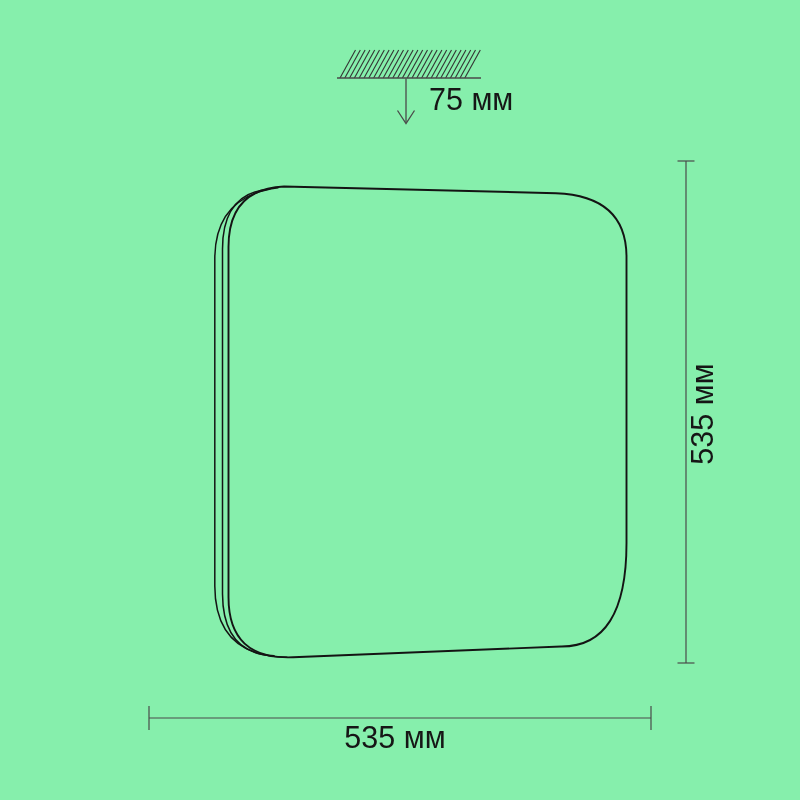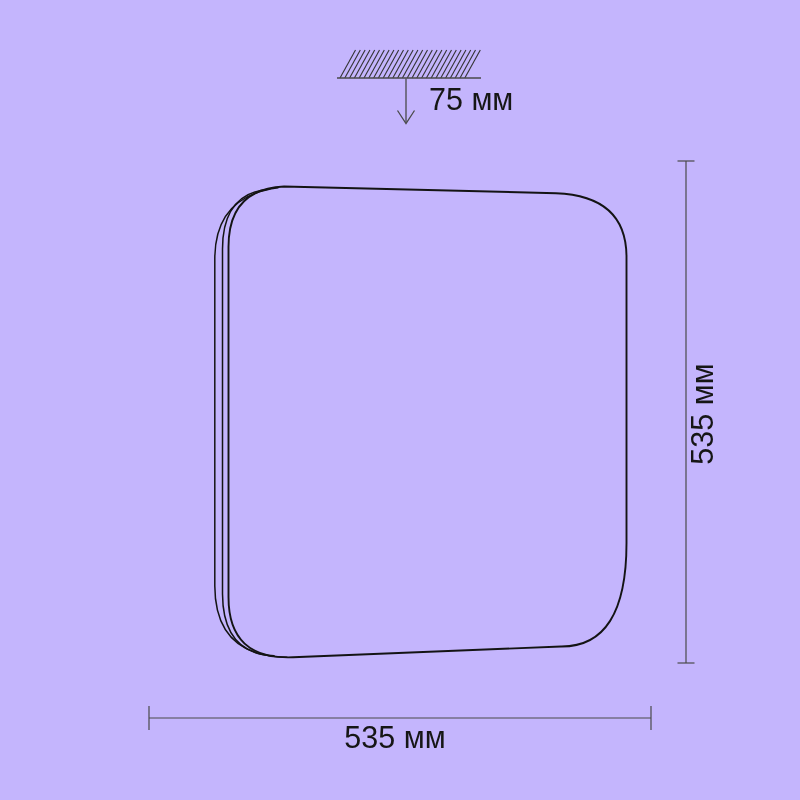--- a/index.html
+++ b/index.html
@@ -1,21 +1,21 @@
 <!DOCTYPE html>
 <html><head>
 <meta charset="utf-8">
 <style>
   html, body { margin: 0; padding: 0; }
   body { background: #ffffff; }
   .canvas {
     width: 800px;
     height: 800px;
     position: relative;
-    background: #c4b5fd;
+    background: #86efac;
     overflow: hidden;
   }
   svg { display: block; }
   .dim-label {
     font-family: "Liberation Sans", sans-serif;
     font-size: 30.5px;
     font-weight: 400;
   }
 </style>
 </head>

